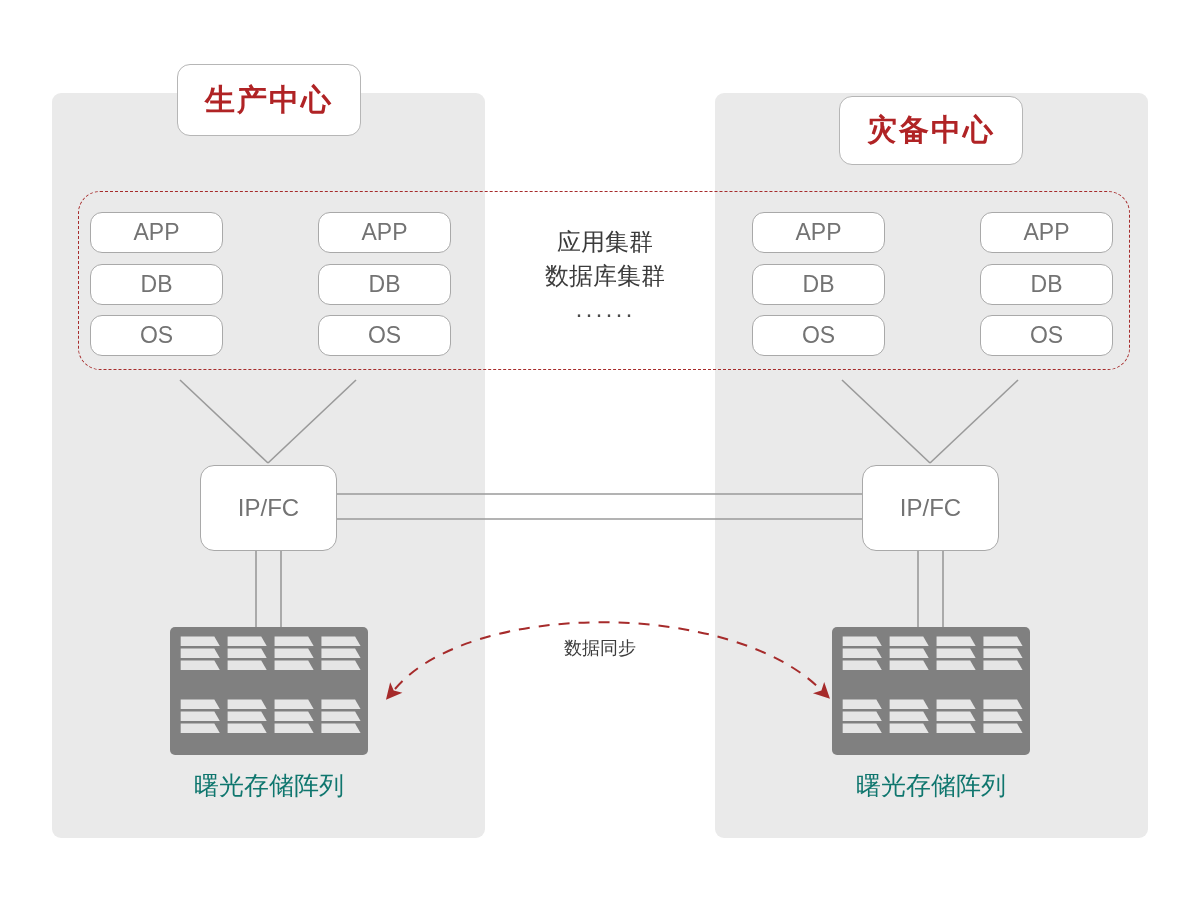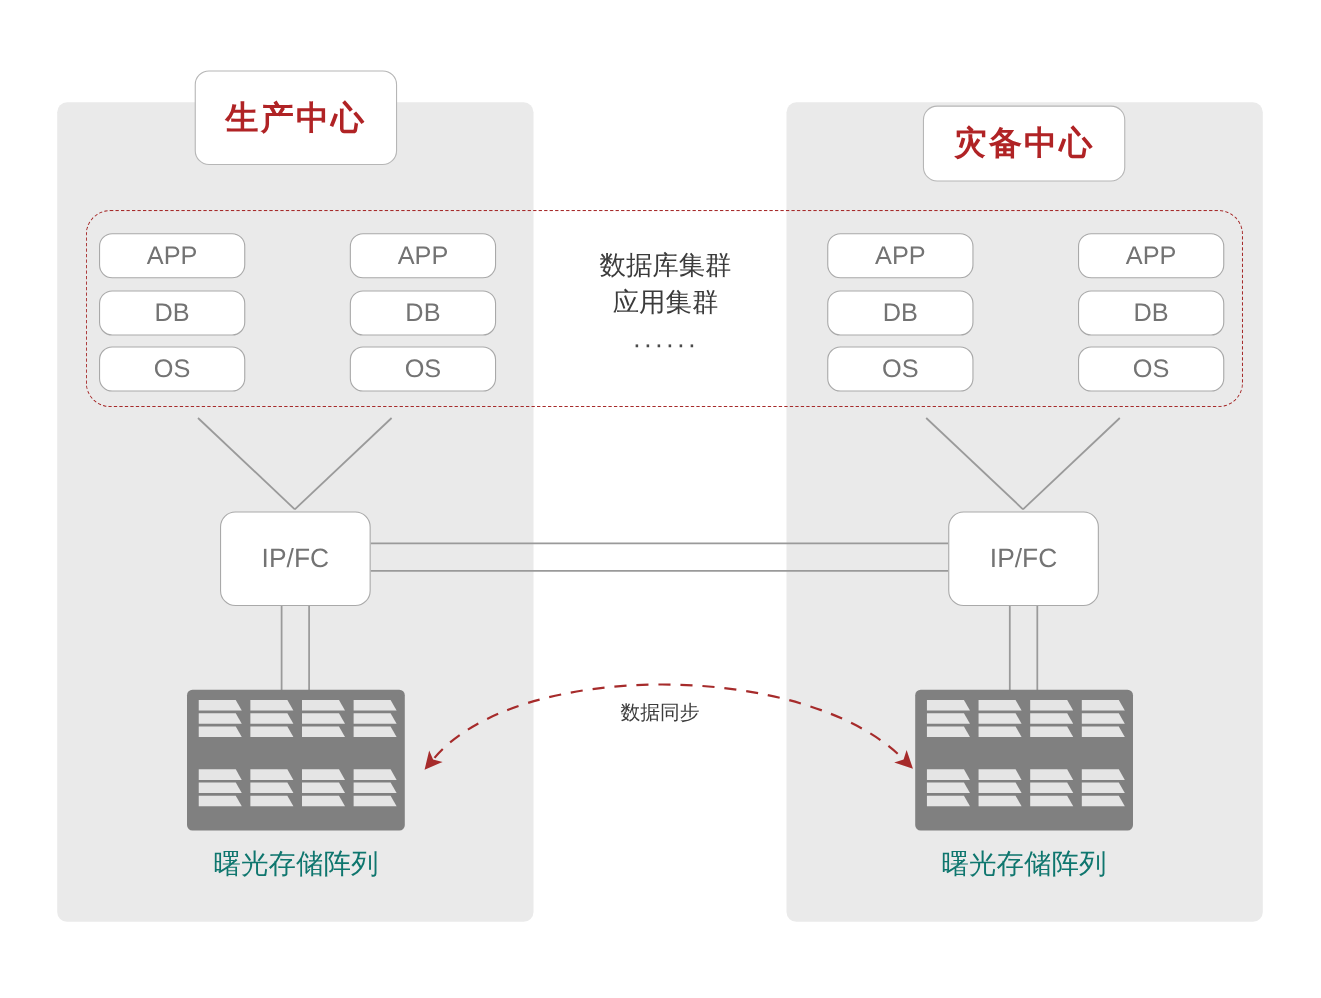--- a/index.html
+++ b/index.html
@@ -36,21 +36,21 @@
     border-radius: 13px;
     display: flex;
     align-items: center;
     justify-content: center;
     color: #b02325;
     font-size: 30px;
     font-weight: bold;
     letter-spacing: 2px;
     z-index: 6;
   }
-  #chip-left  { left: 177px; top: 64px; width: 184px; height: 86px; }
+  #chip-left  { left: 177px; top: 64px; width: 184px; height: 72px; }
   #chip-right { left: 839px; top: 64px; width: 184px; height: 69px; margin-top: 32px; }
 
   
   #cluster-dash {
     position: absolute;
     left: 78px;
     top: 191px;
     width: 1052px;
     height: 179px;
     box-sizing: border-box;
@@ -238,22 +238,22 @@
   <div class="node stack" style="left:752px;  top:264px;">DB</div>
   <div class="node stack" style="left:752px;  top:315px;">OS</div>
 
   <div class="node stack" style="left:980px; top:212px;">APP</div>
   <div class="node stack" style="left:980px; top:264px;">DB</div>
   <div class="node stack" style="left:980px; top:315px;">OS</div>
 
   <div class="node ipfc" style="left:862px; top:465px;">IP/FC</div>
 
   <div id="cluster-caption">
+    <div>应用集群</div>
     <div>数据库集群</div>
-    <div>应用集群</div>
     <span class="dots">······</span>
   </div>
 
   <div id="sync-label">数据同步</div>
 
   <div class="storage-label" id="storage-label-left">曙光存储阵列</div>
   <div class="storage-label" id="storage-label-right">曙光存储阵列</div>
 
 </div>
 

